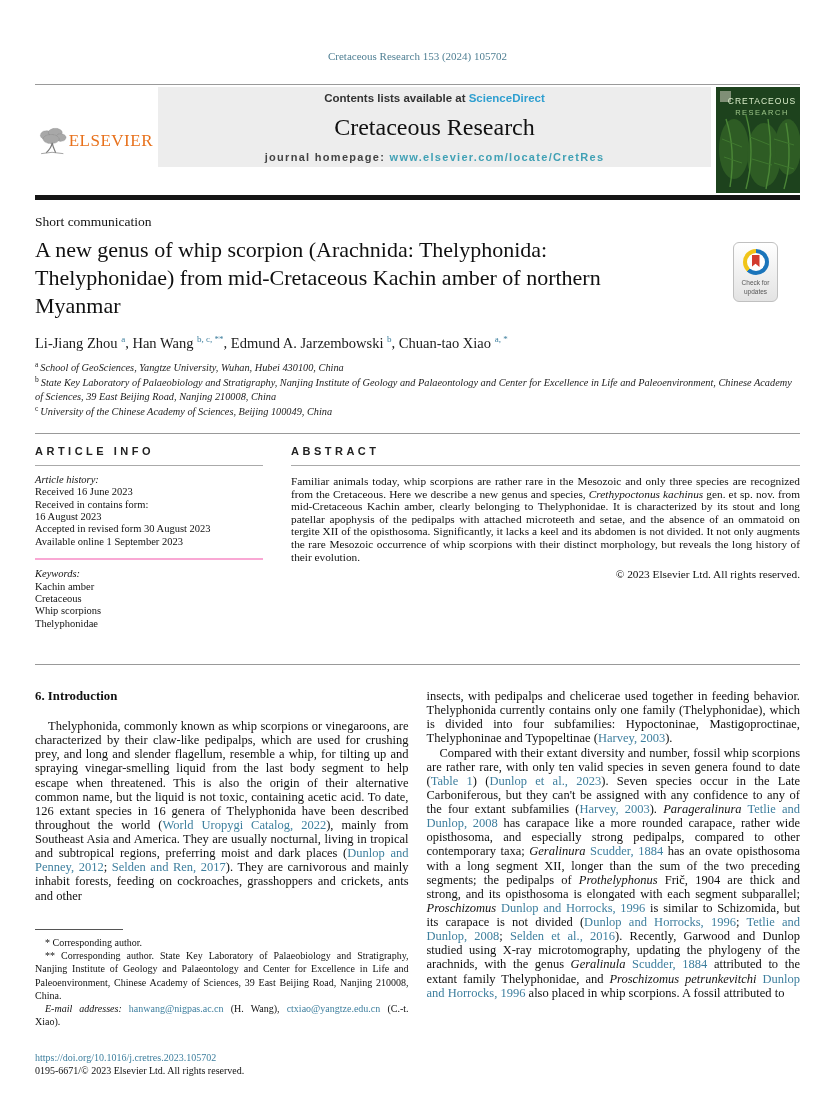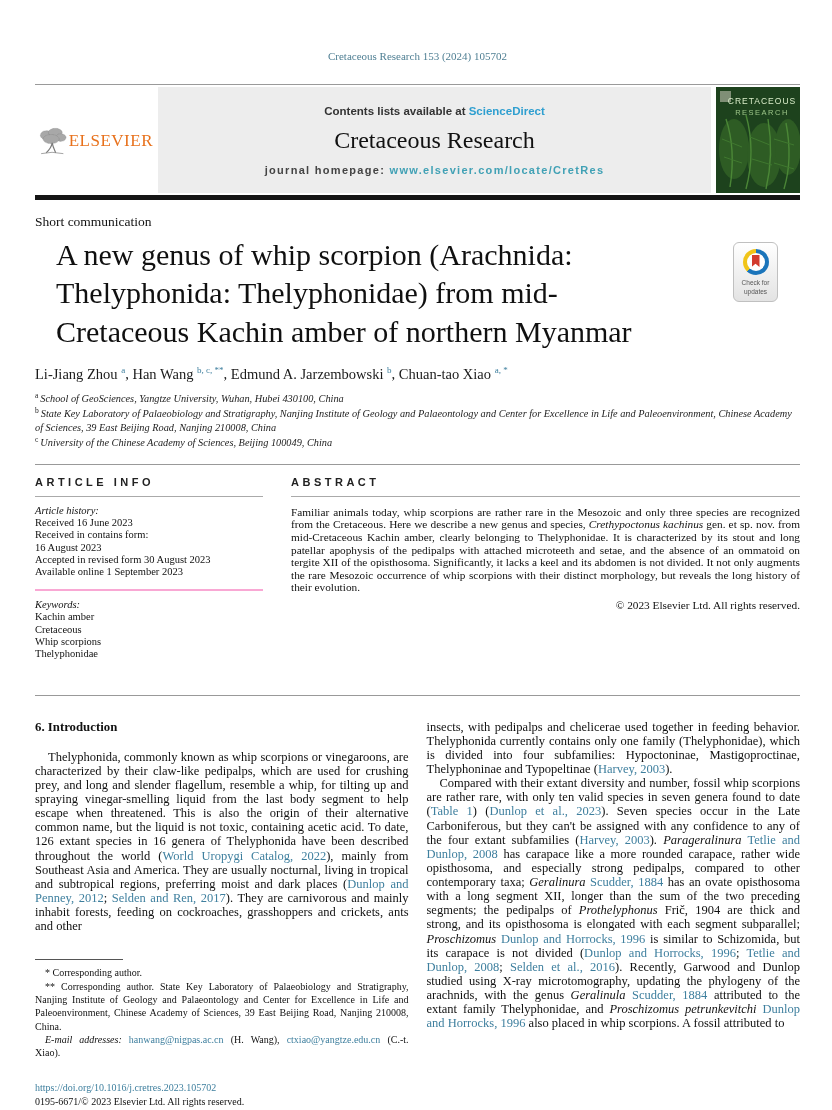--- a/index.html
+++ b/index.html
@@ -6,31 +6,31 @@
   body { background:#888; }
   .page {
     width:832px; height:1110px; margin:0 auto; background:#ffffff;
     font-family:"Liberation Serif", serif; color:#111;
     padding:50px 32px 0 35px; position:relative; overflow:hidden;
   }
   .journal-ref { text-align:center; font-size:11px; color:#4f7f93; margin-bottom:22px; }
   .masthead { display:flex; gap:5px; border-top:1px solid #9a9a9a; padding-top:2px; }
   .logo-box { width:118px; display:flex; align-items:center; justify-content:flex-end; padding:3px 0 2px; }
   .elsevier-word { font-family:"Liberation Serif", serif; color:#e8711c; font-size:17px; letter-spacing:.5px; margin-top:1px; }
-  .mast-center { flex:1; background:#ededed; display:flex; flex-direction:column; align-items:center; justify-content:center; padding:9px 0; height:106px; }
+  .mast-center { flex:1; background:#ededed; display:flex; flex-direction:column; align-items:center; justify-content:center; padding:9px 0; height:80px; }
   .contents-line { font-family:"Liberation Sans", sans-serif; font-size:11.5px; font-weight:bold; color:#333; }
   .sciencedirect { color:#2f9fd0; text-decoration:none; cursor:pointer; }
   .mast-journal { font-size:24px; color:#111; margin:10px 8px; }
   .homepage-line { font-family:"Liberation Sans", sans-serif; font-size:11px; font-weight:bold; letter-spacing:1.3px; color:#444; }
   .homepage-url { color:#41a1b5; text-decoration:none; cursor:pointer; }
   .cover-box { width:84px; height:106px; }
   .black-bar { height:5px; background:#151515; margin-top:2px; }
   .type-label { font-size:13.5px; margin-top:14px; }
   .title-row { position:relative; margin-top:6px; padding-right:150px; }
-  .title { font-size:30px; font-weight:normal; line-height:1.28; color:#101010;margin-left:21px; }
+  .title { font-size:22px; font-weight:normal; line-height:1.28; color:#101010; }
   .badge { position:absolute; right:22px; top:6px; width:45px; height:60px; border:1px solid #c0c0c0; border-radius:6px;
     background:linear-gradient(#ffffff,#e3e3e3); display:flex; flex-direction:column; align-items:center; padding-top:6px; cursor:pointer; }
   .badge-circle { width:26px; height:26px; border-radius:50%;
     background:conic-gradient(#1b75bb 0 62%, #f0c419 62% 100%);
     display:flex; align-items:center; justify-content:center; }
   .badge-inner { width:18px; height:18px; border-radius:50%; background:#fff; display:flex; align-items:flex-start; justify-content:center; }
   .bookmark { width:8px; height:12px; margin-top:2px; background:#d23b2e;
     clip-path:polygon(0 0,100% 0,100% 100%,50% 72%,0 100%); }
   .badge-text { font-family:"Liberation Sans", sans-serif; font-size:6.5px; color:#555; text-align:center; margin-top:4px; line-height:1.35; }
   .authors { font-size:14.5px; margin-top:14px; color:#1a1a1a; }

